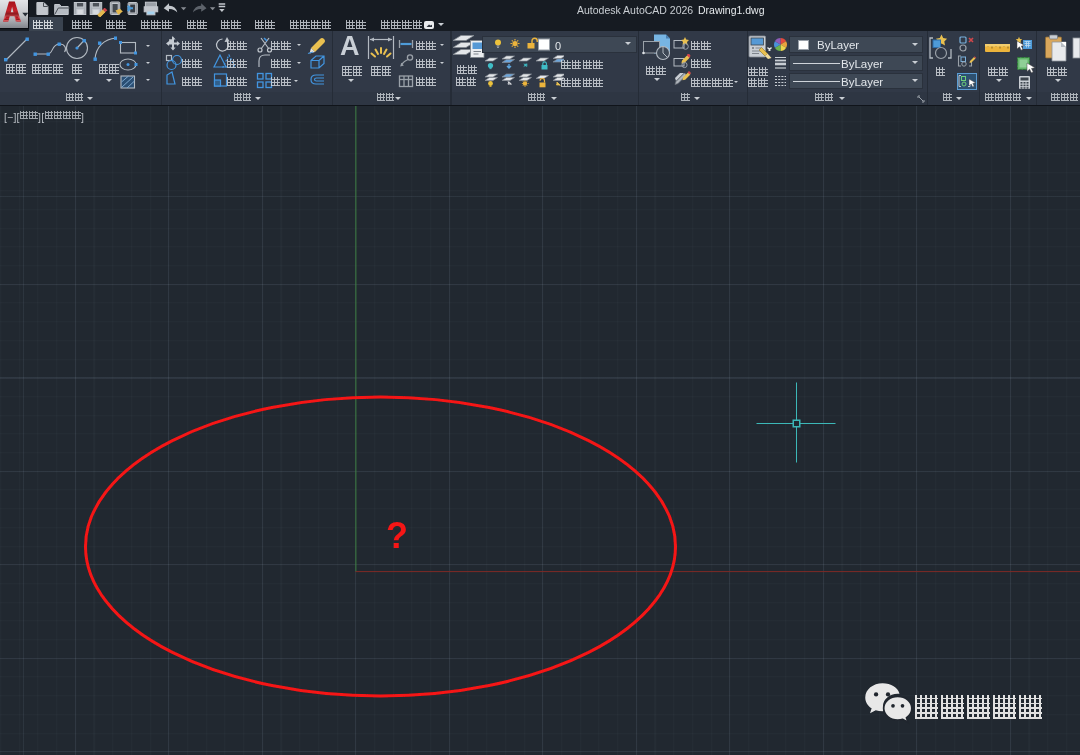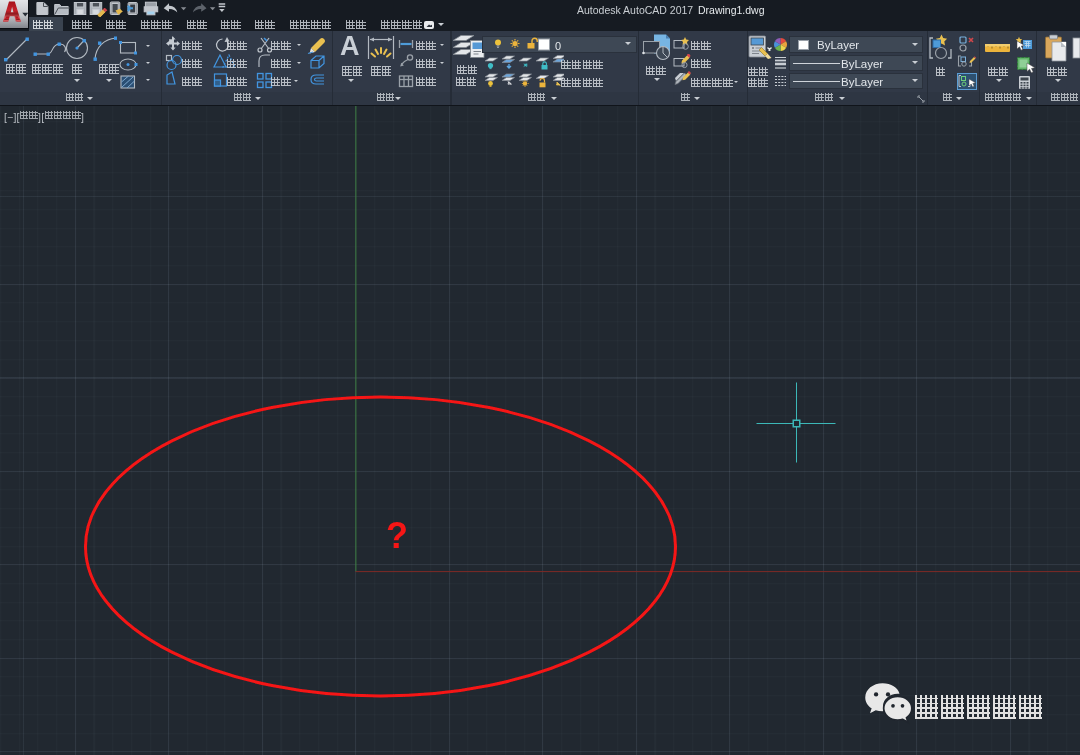--- a/index.html
+++ b/index.html
@@ -29,21 +29,21 @@
 repeating-linear-gradient(90deg,rgba(170,190,215,.088) 0 1px,transparent 1px 93.5px),
 repeating-linear-gradient(0deg,rgba(170,190,215,.088) 0 1px,transparent 1px 93.5px),
 repeating-linear-gradient(90deg,rgba(170,190,215,.033) 0 1px,transparent 1px 18.7px),
 repeating-linear-gradient(0deg,rgba(170,190,215,.033) 0 1px,transparent 1px 18.7px);
 background-position:75px 0,0 91px,0.2px 0,0 16.2px}
 .ic{position:absolute}
 </style></head>
 <body>
 <div class="abs" id="title"></div>
 <div class="abs" id="tabrow"></div>
-<div class="abs" style="left:577px;top:3.5px;font-size:10.5px;color:#c9ced3">Autodesk AutoCAD 2017</div>
+<div class="abs" style="left:577px;top:3.5px;font-size:10.5px;color:#c9ced3">Autodesk AutoCAD 2026</div>
 <div class="abs" style="left:698px;top:3.5px;font-size:10.5px;color:#e6eaed">Drawing1.dwg</div>
 
 <svg class="abs" style="left:28px;top:0" width="200" height="17" viewBox="0 0 200 17" fill="none">
 <g stroke="#c3c7cd" stroke-width="1">
  <path d="M8.9,2.5 h7 l4,4 v8 h-11 z" fill="#c3c7cd"></path>
       <path d="M15.5,2.5 v4 h4.2" stroke="#494e55" fill="none"></path>
  <path d="M26.7,4.5 h5 l1.5,2 h7 v8 h-13.5 z" fill="#b6bbc2"></path>
       <path d="M26.7,14.5 l3.6,-6.5 h11.5" stroke="#494e55"></path>
  <rect x="46.3" y="2.5" width="11.5" height="12" fill="#a9aeb5"></rect>
       <rect x="48.3" y="2.5" width="7.5" height="4.5" fill="#4e535a"></rect>

